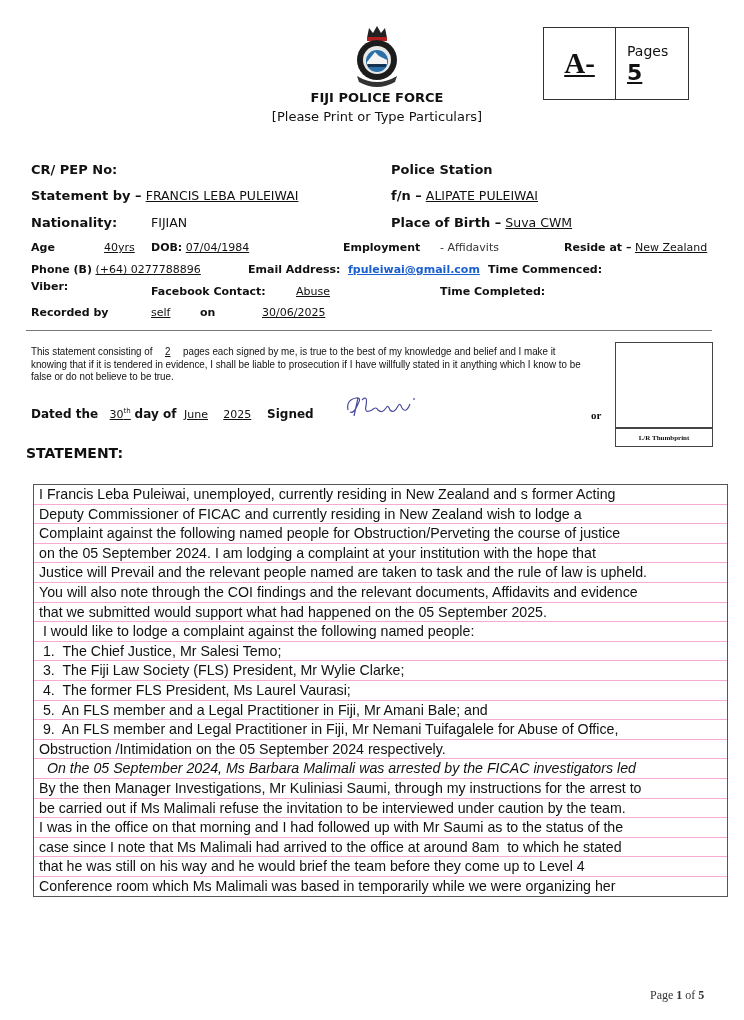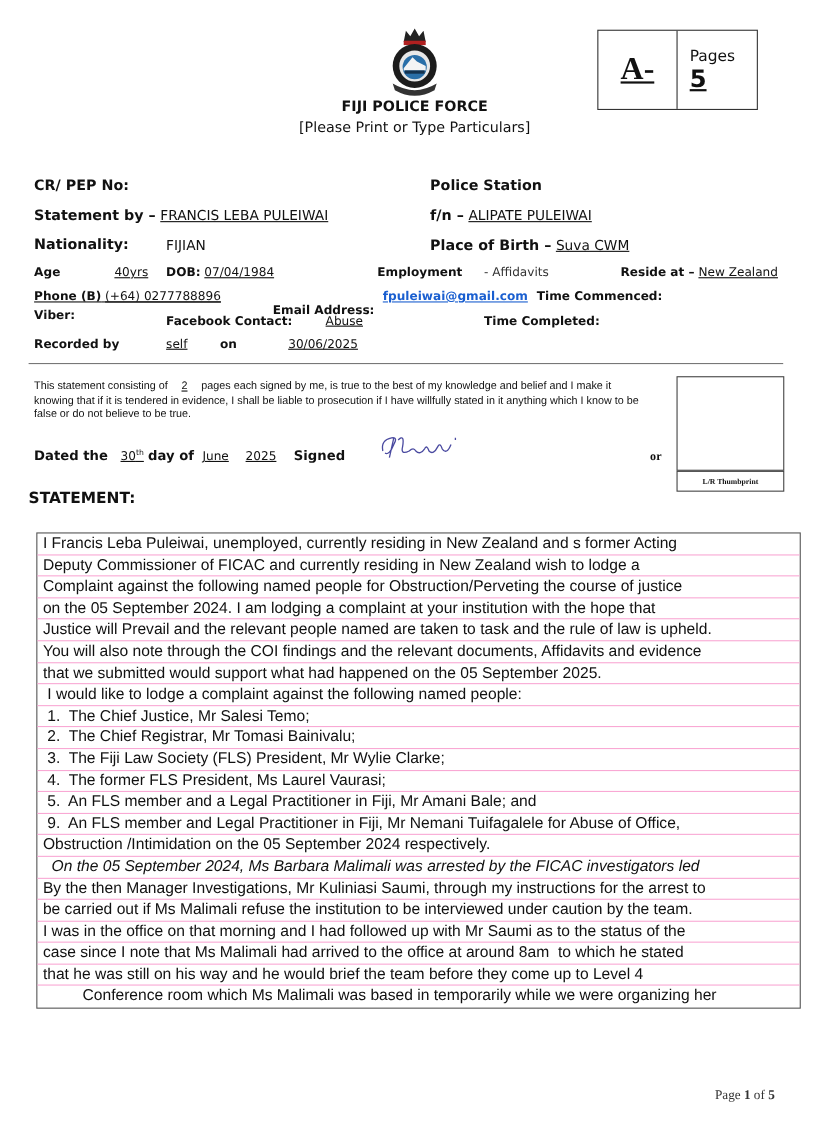--- a/index.html
+++ b/index.html
@@ -80,25 +80,25 @@
   <span class="b">DOB:</span>
   <span class="u" style="display:inline-block;min-width:110px;">07/04/1984</span>
 </div>
 <div class="abs sm b" style="left:343px;top:241px;">Employment</div>
 <div class="abs sm" style="left:440px;top:241px;color:#333;">- Affidavits</div>
 <div class="abs sm" style="left:564px;top:241px;">
   <span class="b">Reside at –</span>
   <span class="u">New Zealand</span>
 </div>
 
-<div class="abs sm" style="left:31px;top:263px;text-decoration:underline;">
+<div class="abs sm" style="left:31px;top:263px;">
   <span class="b">Phone (B)</span>
   <span class="u">(+64) 0277788896</span>
 </div>
-<div class="abs sm b" style="left:248px;top:263px;margin-top:12px;">Email Address:</div>
+<div class="abs sm b" style="left:248px;top:263px;">Email Address:</div>
 <div class="abs sm" style="left:348px;top:263px;"><a class="email">fpuleiwai@gmail.com</a></div>
 <div class="abs sm b" style="left:488px;top:263px;">Time Commenced:</div>
 
 <div class="abs sm b" style="left:31px;top:280px;">Viber:</div>
 <div class="abs sm b" style="left:151px;top:285px;">Facebook Contact:</div>
 <div class="abs sm u" style="left:296px;top:285px;display:inline-block;min-width:48px;">Abuse</div>
 <div class="abs sm b" style="left:440px;top:285px;">Time Completed:</div>
 
 <div class="abs sm b" style="left:31px;top:306px;">Recorded by</div>
 <div class="abs sm u" style="left:151px;top:306px;">self</div>
@@ -135,33 +135,32 @@
 <div class="abs lines" id="stmt-lines">
     <div class="line" style="white-space: pre;">I Francis Leba Puleiwai, unemployed, currently residing in New Zealand and s former Acting</div>
     <div class="line" style="white-space: pre;">Deputy Commissioner of FICAC and currently residing in New Zealand wish to lodge a</div>
     <div class="line" style="white-space: pre;">Complaint against the following named people for Obstruction/Perveting the course of justice</div>
     <div class="line" style="white-space: pre;">on the 05 September 2024. I am lodging a complaint at your institution with the hope that</div>
     <div class="line" style="white-space: pre;">Justice will Prevail and the relevant people named are taken to task and the rule of law is upheld.</div>
     <div class="line" style="white-space: pre;">You will also note through the COI findings and the relevant documents, Affidavits and evidence</div>
     <div class="line" style="white-space: pre;">that we submitted would support what had happened on the 05 September 2025.</div>
     <div class="line" style="white-space: pre;"> I would like to lodge a complaint against the following named people:</div>
     <div class="line" style="white-space: pre;"> 1.  The Chief Justice, Mr Salesi Temo;</div>
-    <div class="line" style="white-space: pre;"> 2.  The Chief Registrar, Mr Tomasi Bainivalu;</div>
     <div class="line" style="white-space: pre;"> 3.  The Fiji Law Society (FLS) President, Mr Wylie Clarke;</div>
     <div class="line" style="white-space: pre;"> 4.  The former FLS President, Ms Laurel Vaurasi;</div>
     <div class="line" style="white-space: pre;"> 5.  An FLS member and a Legal Practitioner in Fiji, Mr Amani Bale; and</div>
     <div class="line" style="white-space: pre;"> 9.  An FLS member and Legal Practitioner in Fiji, Mr Nemani Tuifagalele for Abuse of Office,</div>
     <div class="line" style="white-space: pre;">Obstruction /Intimidation on the 05 September 2024 respectively.</div>
     <div class="line" style="white-space: pre; font-style: italic;">  On the 05 September 2024, Ms Barbara Malimali was arrested by the FICAC investigators led</div>
     <div class="line" style="white-space: pre;">By the then Manager Investigations, Mr Kuliniasi Saumi, through my instructions for the arrest to</div>
-    <div class="line" style="white-space: pre;">be carried out if Ms Malimali refuse the institution to be interviewed under caution by the team.</div>
+    <div class="line" style="white-space: pre;">be carried out if Ms Malimali refuse the invitation to be interviewed under caution by the team.</div>
     <div class="line" style="white-space: pre;">I was in the office on that morning and I had followed up with Mr Saumi as to the status of the</div>
     <div class="line" style="white-space: pre;">case since I note that Ms Malimali had arrived to the office at around 8am  to which he stated</div>
     <div class="line" style="white-space: pre;">that he was still on his way and he would brief the team before they come up to Level 4</div>
-    <div class="line" style="white-space: pre; margin-left: 36px;">Conference room which Ms Malimali was based in temporarily while we were organizing her</div>
+    <div class="line" style="white-space: pre;">Conference room which Ms Malimali was based in temporarily while we were organizing her</div>
   </div>
 
 <div class="abs footer">
   <span>Page</span>
   <b>1</b>
   <span>of</span>
   <b>5</b>
 </div>
 
 </body></html>

